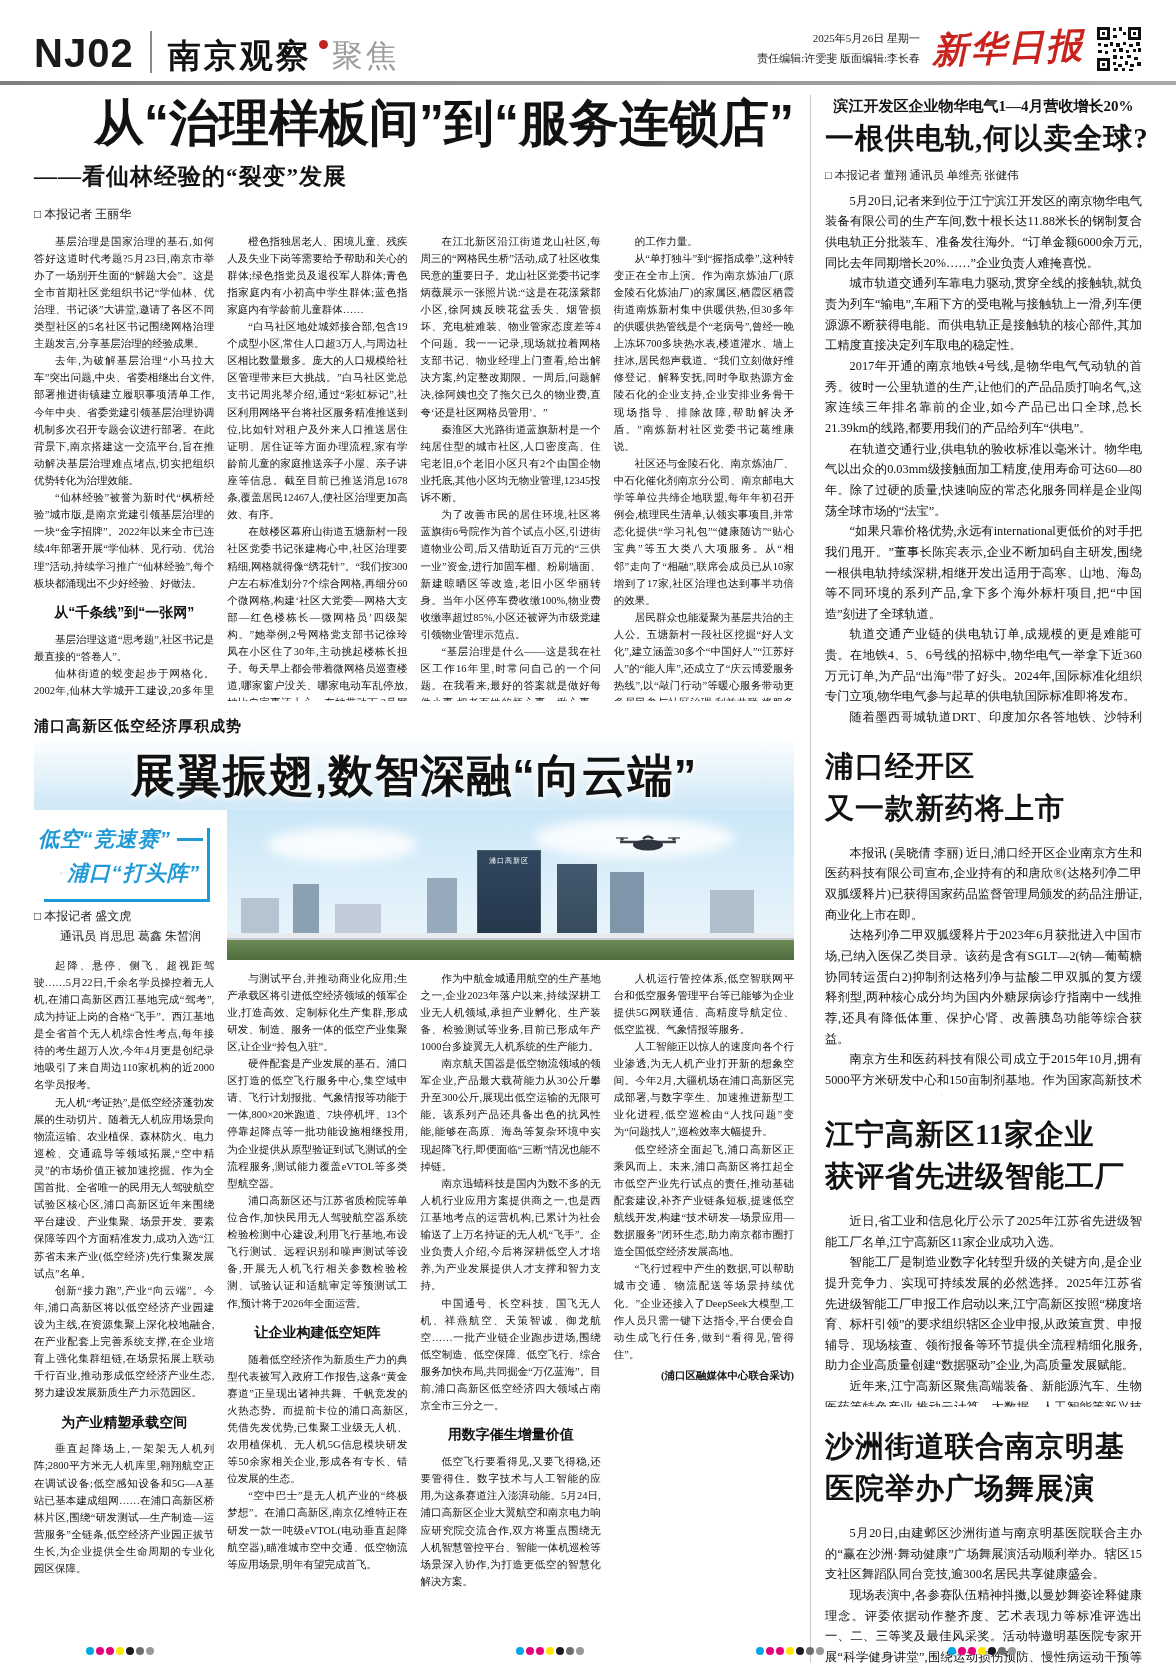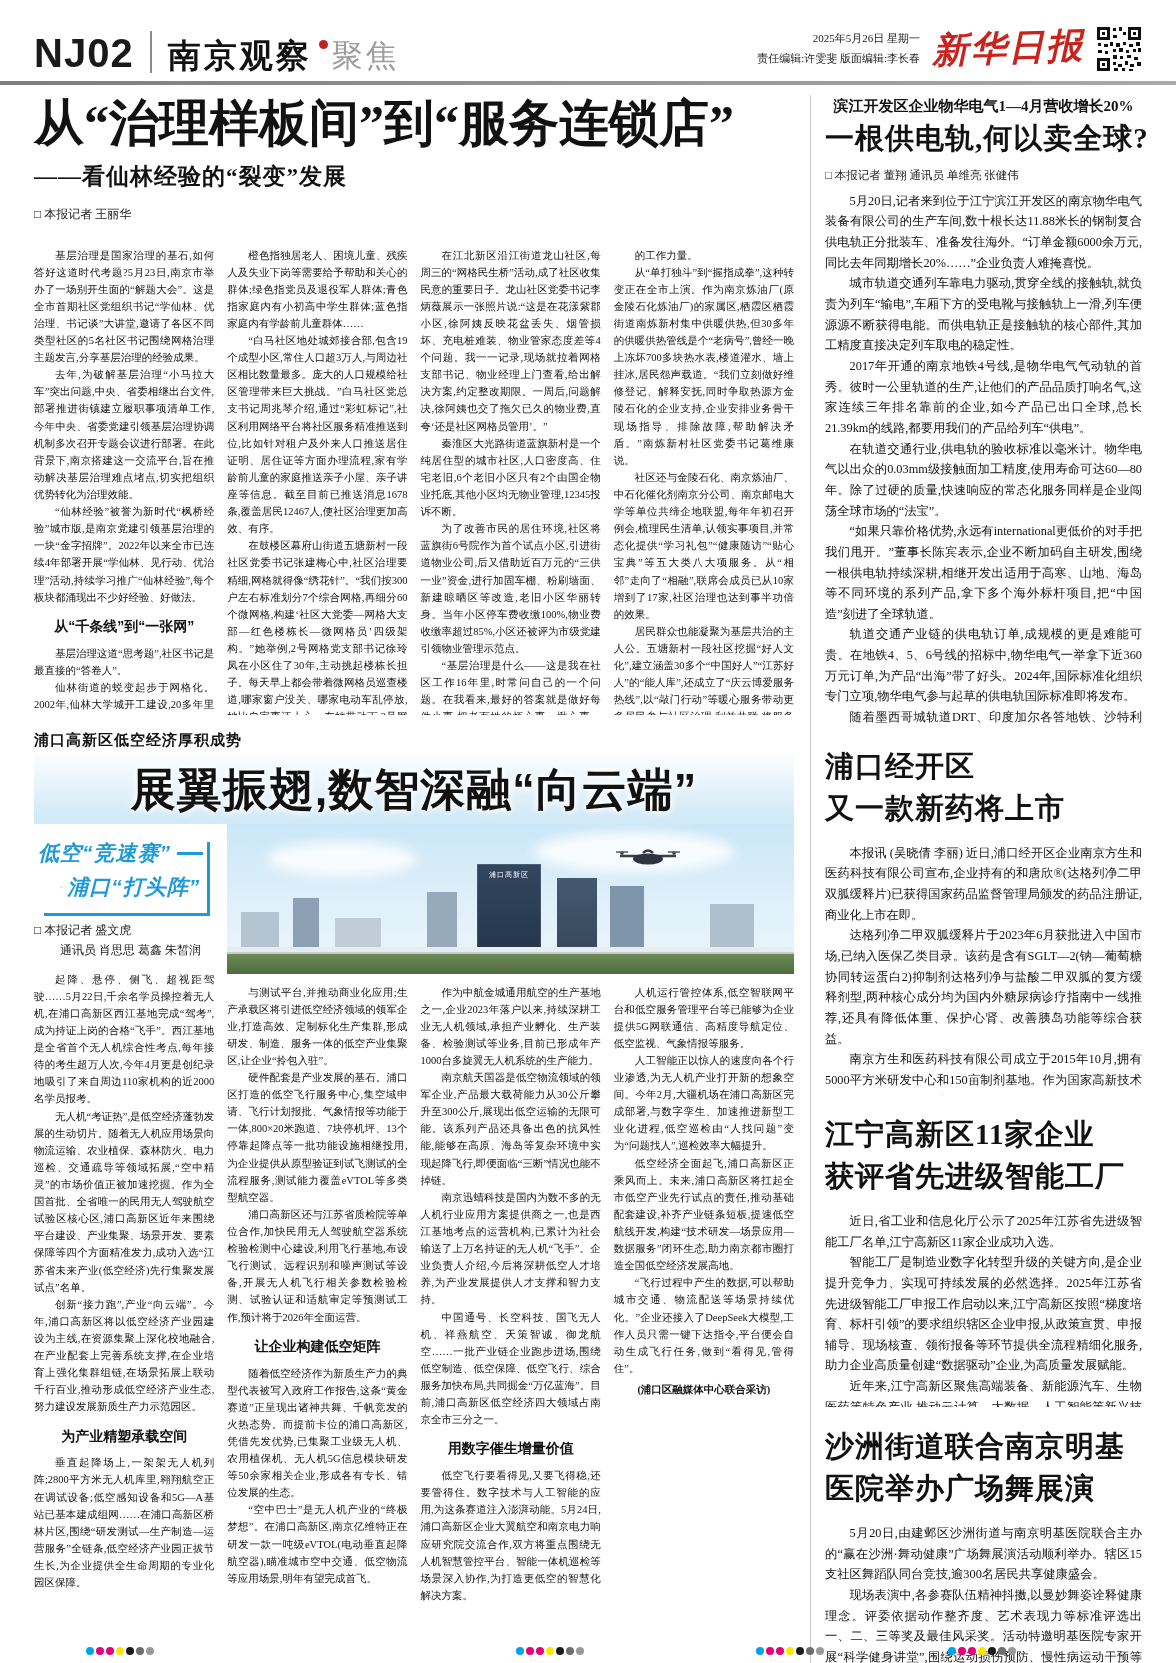--- a/index.html
+++ b/index.html
@@ -18,28 +18,28 @@
 .mh-right{display:flex;align-items:center;gap:12px}
 .mh-meta{text-align:right;font-size:11px;line-height:1.8;color:#222;white-space:nowrap}
 .paper-logo{color:#c8231d;font-size:36px;font-weight:700;font-style:italic;letter-spacing:2px;transform:rotate(-2deg);font-family:"Liberation Serif",serif;white-space:nowrap}
 .qr{width:46px;height:46px;display:block}
 .rule{height:4px;background:linear-gradient(90deg,#7e7e7e,#aaa);margin:0 0 10px}
 
 .content{display:flex;gap:16px;padding:0 34px}
 .left-main{width:760px;flex:0 0 760px}
 .rail{flex:1;border-left:1px solid #c9c9c9;padding-left:14px;min-width:0}
 
-.lead-headline{font-family:Liberation Serif, serif;font-weight:900;font-size:50px;line-height:1.15;text-align:left;white-space:nowrap;letter-spacing:0}
+.lead-headline{font-family:Liberation Sans, sans-serif;font-weight:900;font-size:50px;line-height:1.15;text-align:right;white-space:nowrap;letter-spacing:0}
 .lead-dek{font-size:23px;text-align:left;margin:8px 0 14px;font-weight:700;letter-spacing:1px}
-.lead-byline{font-size:12px;margin:2px 0 24px;color:#222}
+.lead-byline{font-size:12px;margin:2px 0 10px;color:#222}
 .cols{display:flex;gap:13px;height:468px;overflow:hidden}
 .col{flex:1;font-size:10.5px;line-height:1.63;text-align:justify;min-width:0}
 .para{text-indent:2em}
 .colhead{font-family:"Liberation Sans",sans-serif;font-weight:700;font-size:14px;text-align:center;margin:9px 0 7px;text-indent:0}
-.credit{text-align:center;font-weight:700;text-indent:0;margin-top:4px}
+.credit{text-align:right;font-weight:700;text-indent:0;margin-top:4px}
 
 .feature{margin-top:16px}
 .feature-kicker{font-size:15px;font-weight:700;letter-spacing:1px;margin:2px 0 0}
 .feature-headline{font-family:"Liberation Sans",sans-serif;font-weight:900;font-size:45px;text-align:center;padding:10px 0 4px;letter-spacing:1px;background:linear-gradient(180deg,rgba(255,255,255,0) 0%,rgba(205,231,246,.9) 90%);text-shadow:0 0 3px #fff,0 0 7px #fff,0 0 10px #fff;white-space:nowrap}
 .feature-body{position:relative;display:flex;gap:13px;height:798px;overflow:hidden}
 .fcol{flex:1;font-size:10.5px;line-height:1.63;text-align:justify;min-width:0}
 .fcol.pad{padding-top:160px}
 
 .badge{position:relative;margin:4px 4px 0 0;padding:8px 10px 12px 4px}
 .badge::after{content:"";position:absolute;right:0;top:14px;bottom:0;width:3px;background:#1f9ad6}

